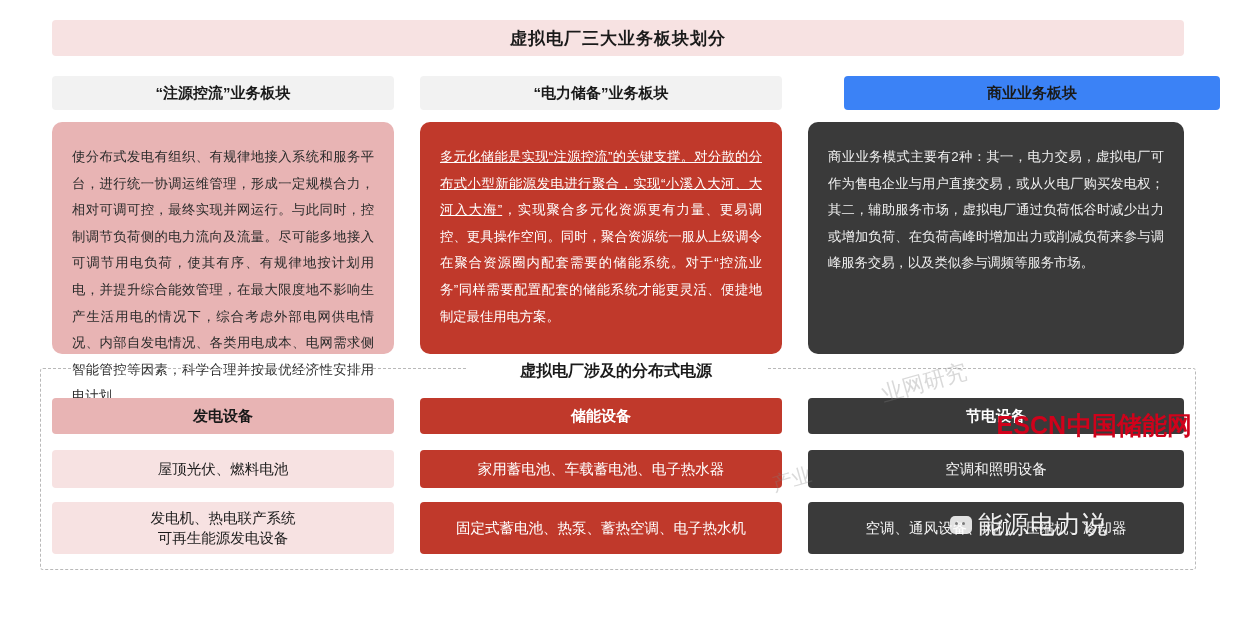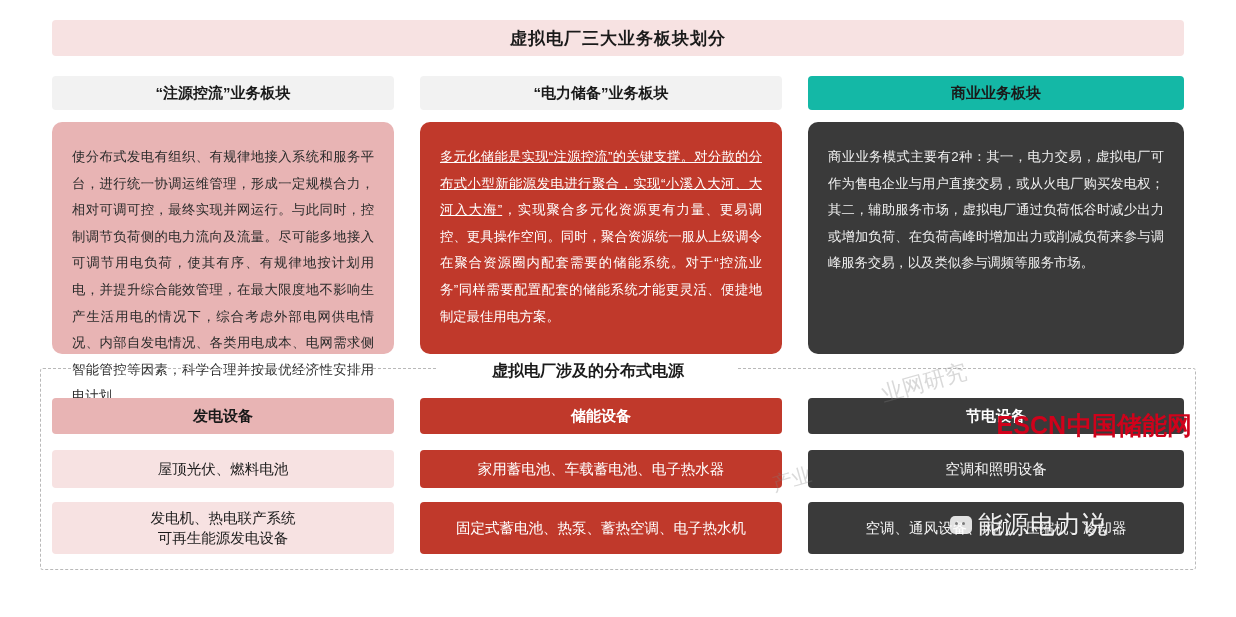--- a/index.html
+++ b/index.html
@@ -46,21 +46,21 @@
     border-radius: 4px;
     display: flex;
     align-items: center;
     justify-content: center;
     font-size: 15px;
     font-weight: bold;
     color: #1a1a1a;
   }
   .col-header.c1 { left: 52px;  width: 342px; background: #f2f2f2; }
   .col-header.c2 { left: 420px; width: 362px; background: #f2f2f2; }
-  .col-header.c3 { left: 808px; width: 376px; background: #14b8a6; }
+  .col-header.c3 { left: 844px; width: 376px; background: #3b82f6; }
 
   
   .body-card {
     position: absolute;
     top: 122px;
     border-radius: 10px;
     box-sizing: border-box;
     padding: 22px 20px 18px 20px;
     font-size: 13.3px;
     line-height: 2.0;
@@ -91,21 +91,21 @@
     left: 40px;
     top: 368px;
     width: 1156px;
     height: 202px;
     border: 1px dashed #b9b9b9;
     border-radius: 3px;
     box-sizing: border-box;
   }
   .sub-title {
     position: absolute;
-    left: 438px;
+    left: 466px;
     top: 360px;
     width: 300px;
     height: 22px;
     background: #ffffff;
     text-align: center;
     font-size: 16px;
     font-weight: bold;
     color: #1a1a1a;
     line-height: 22px;
   }

